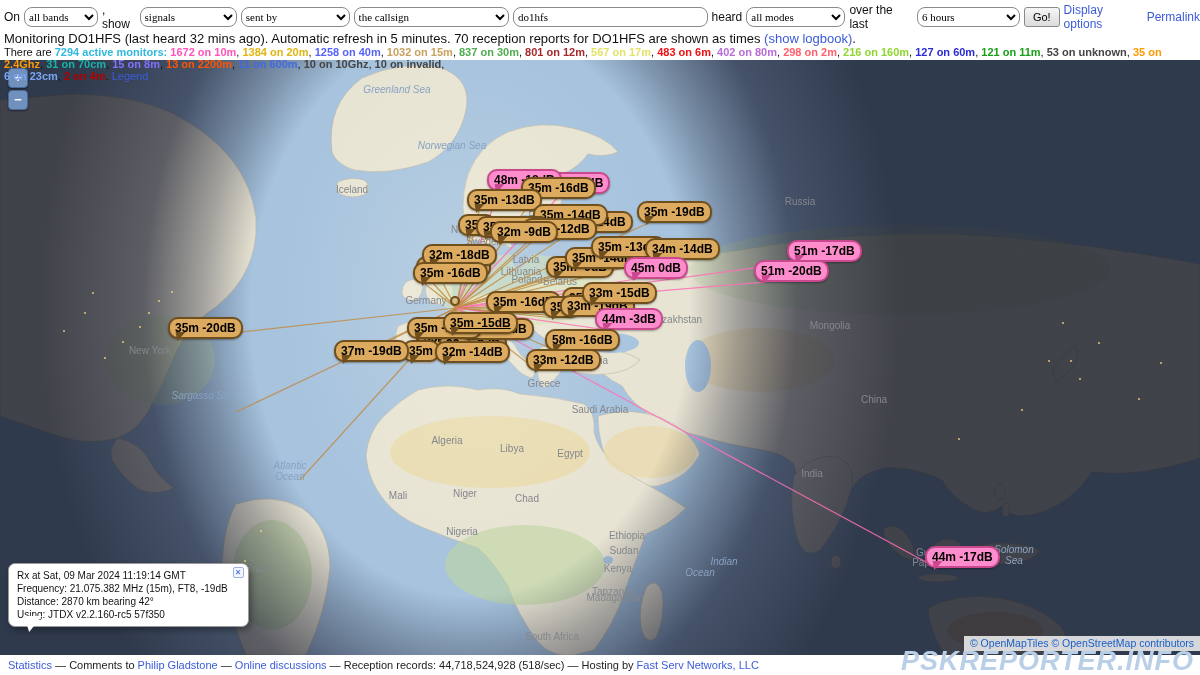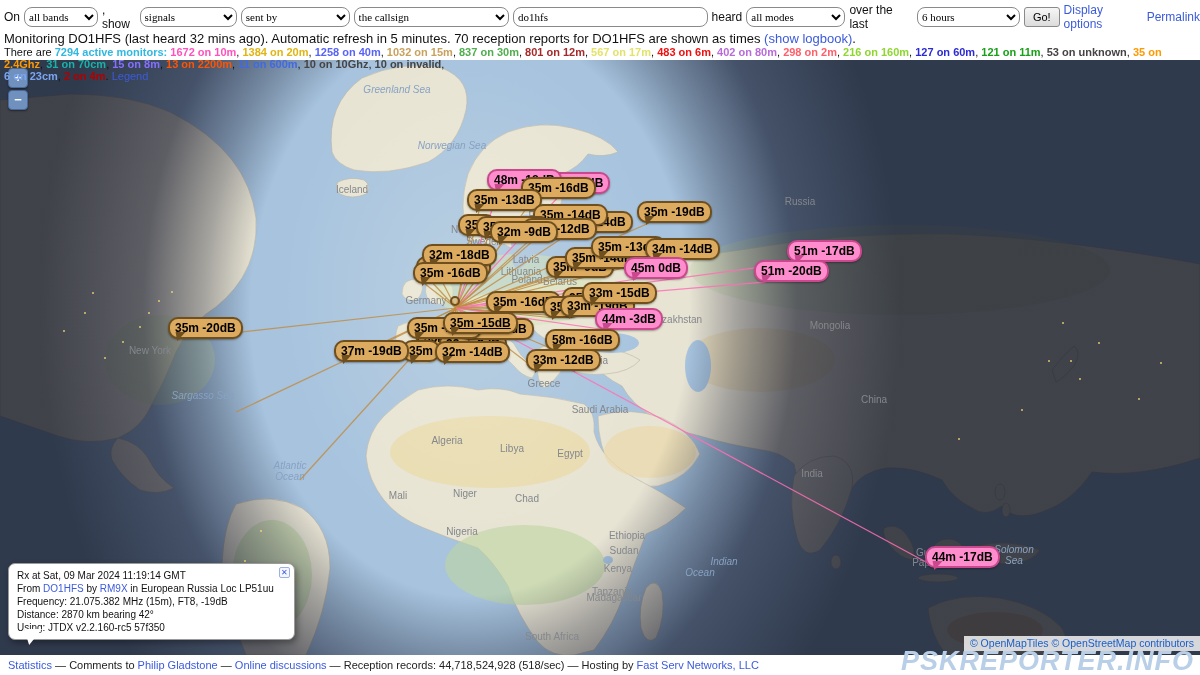--- a/index.html
+++ b/index.html
@@ -297,23 +297,20 @@
       <div class="balloon pink" style="left: 925px; top: 486px; text-align: center;">44m -17dB</div>
     </div>
   <div id="origin-marker" style="left: 450px; top: 236px;"></div>
 
   <div class="zoombtn" id="zoom-in">+</div>
   <div class="zoombtn" id="zoom-out">−</div>
 
   <div class="popup">
     <span class="popup-close">✕</span>
     <div><span>Rx at Sat, 09 Mar 2024 11:19:14 GMT</span></div>
-    <div>
-      <span>From </span><a>DO1HFS</a><span> by </span><a>RM9X</a><span> in European Russia Loc LP51uu</span>
-    </div>
     <div>Frequency: 21.075.382 MHz (15m), FT8, -19dB</div>
     <div>Distance: 2870 km bearing 42°</div>
     <div>Using: JTDX v2.2.160-rc5 57f350</div>
   </div>
 
   <div class="attrib">
     <a>© OpenMapTiles</a>
     <a>© OpenStreetMap contributors</a>
   </div>
 <div class="citydot" style="left: 148px; top: 252px;"></div>

